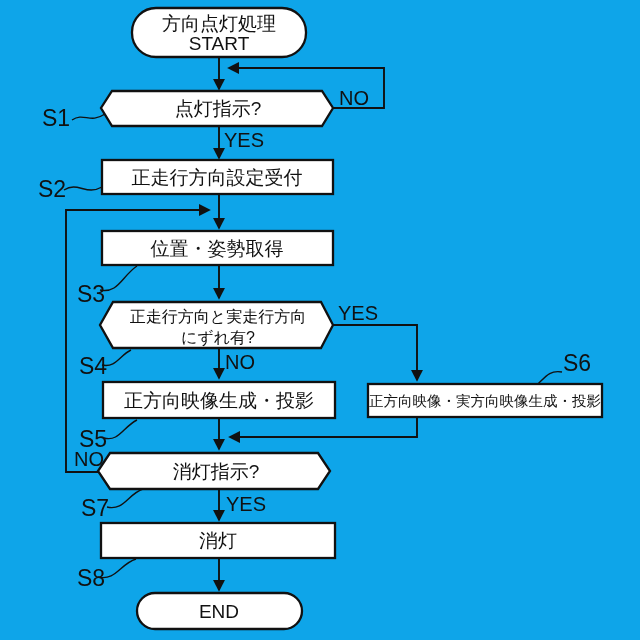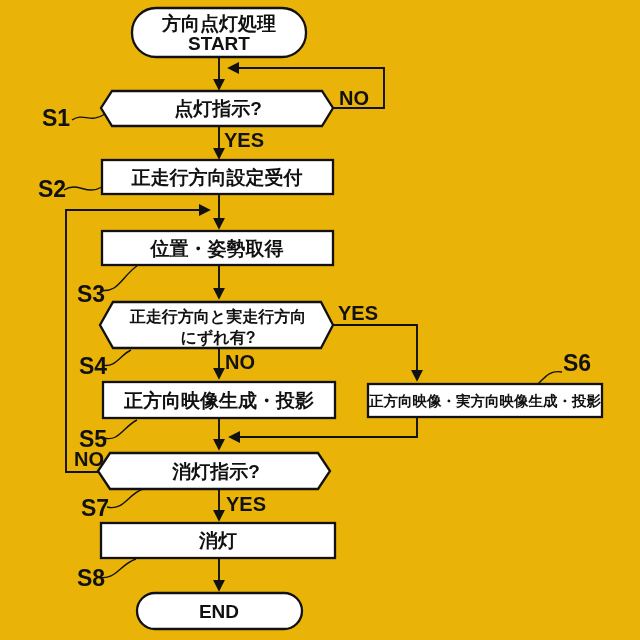--- a/index.html
+++ b/index.html
@@ -4,24 +4,23 @@
 <style>
   html, body {
     margin: 0;
     padding: 0;
     background: #ffffff;
   }
   #stage {
     position: relative;
     width: 640px;
     height: 640px;
-    background: #eab308;
+    background: #0ea5e9;
     font-family: "Liberation Sans", sans-serif;
     overflow: hidden;
-    font-weight: bold;
   }
   svg { display: block; }
   .shape {
     fill: #ffffff;
     stroke: #111111;
     stroke-width: 2.3;
   }
   .edge {
     fill: none;
     stroke: #111111;

